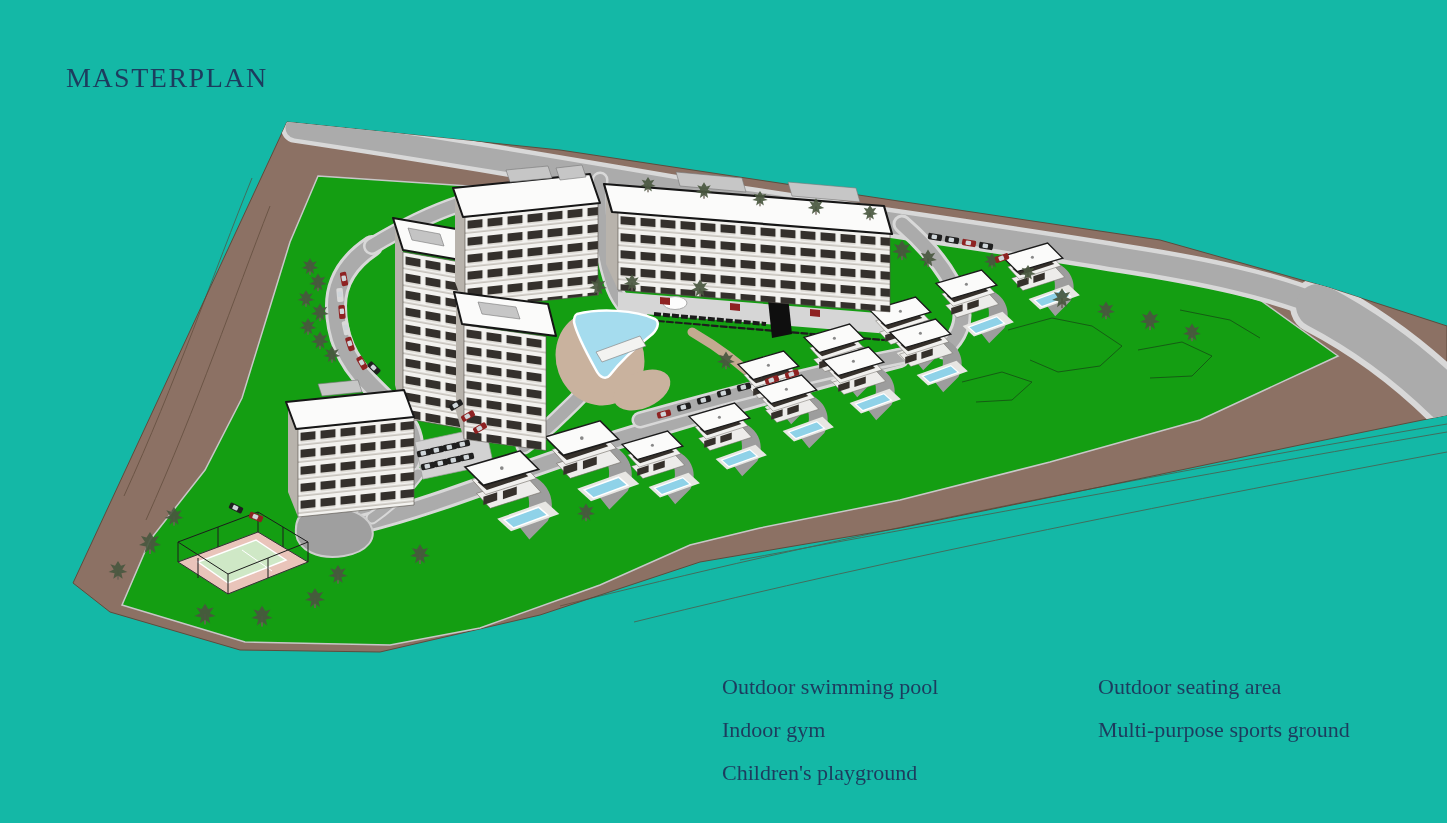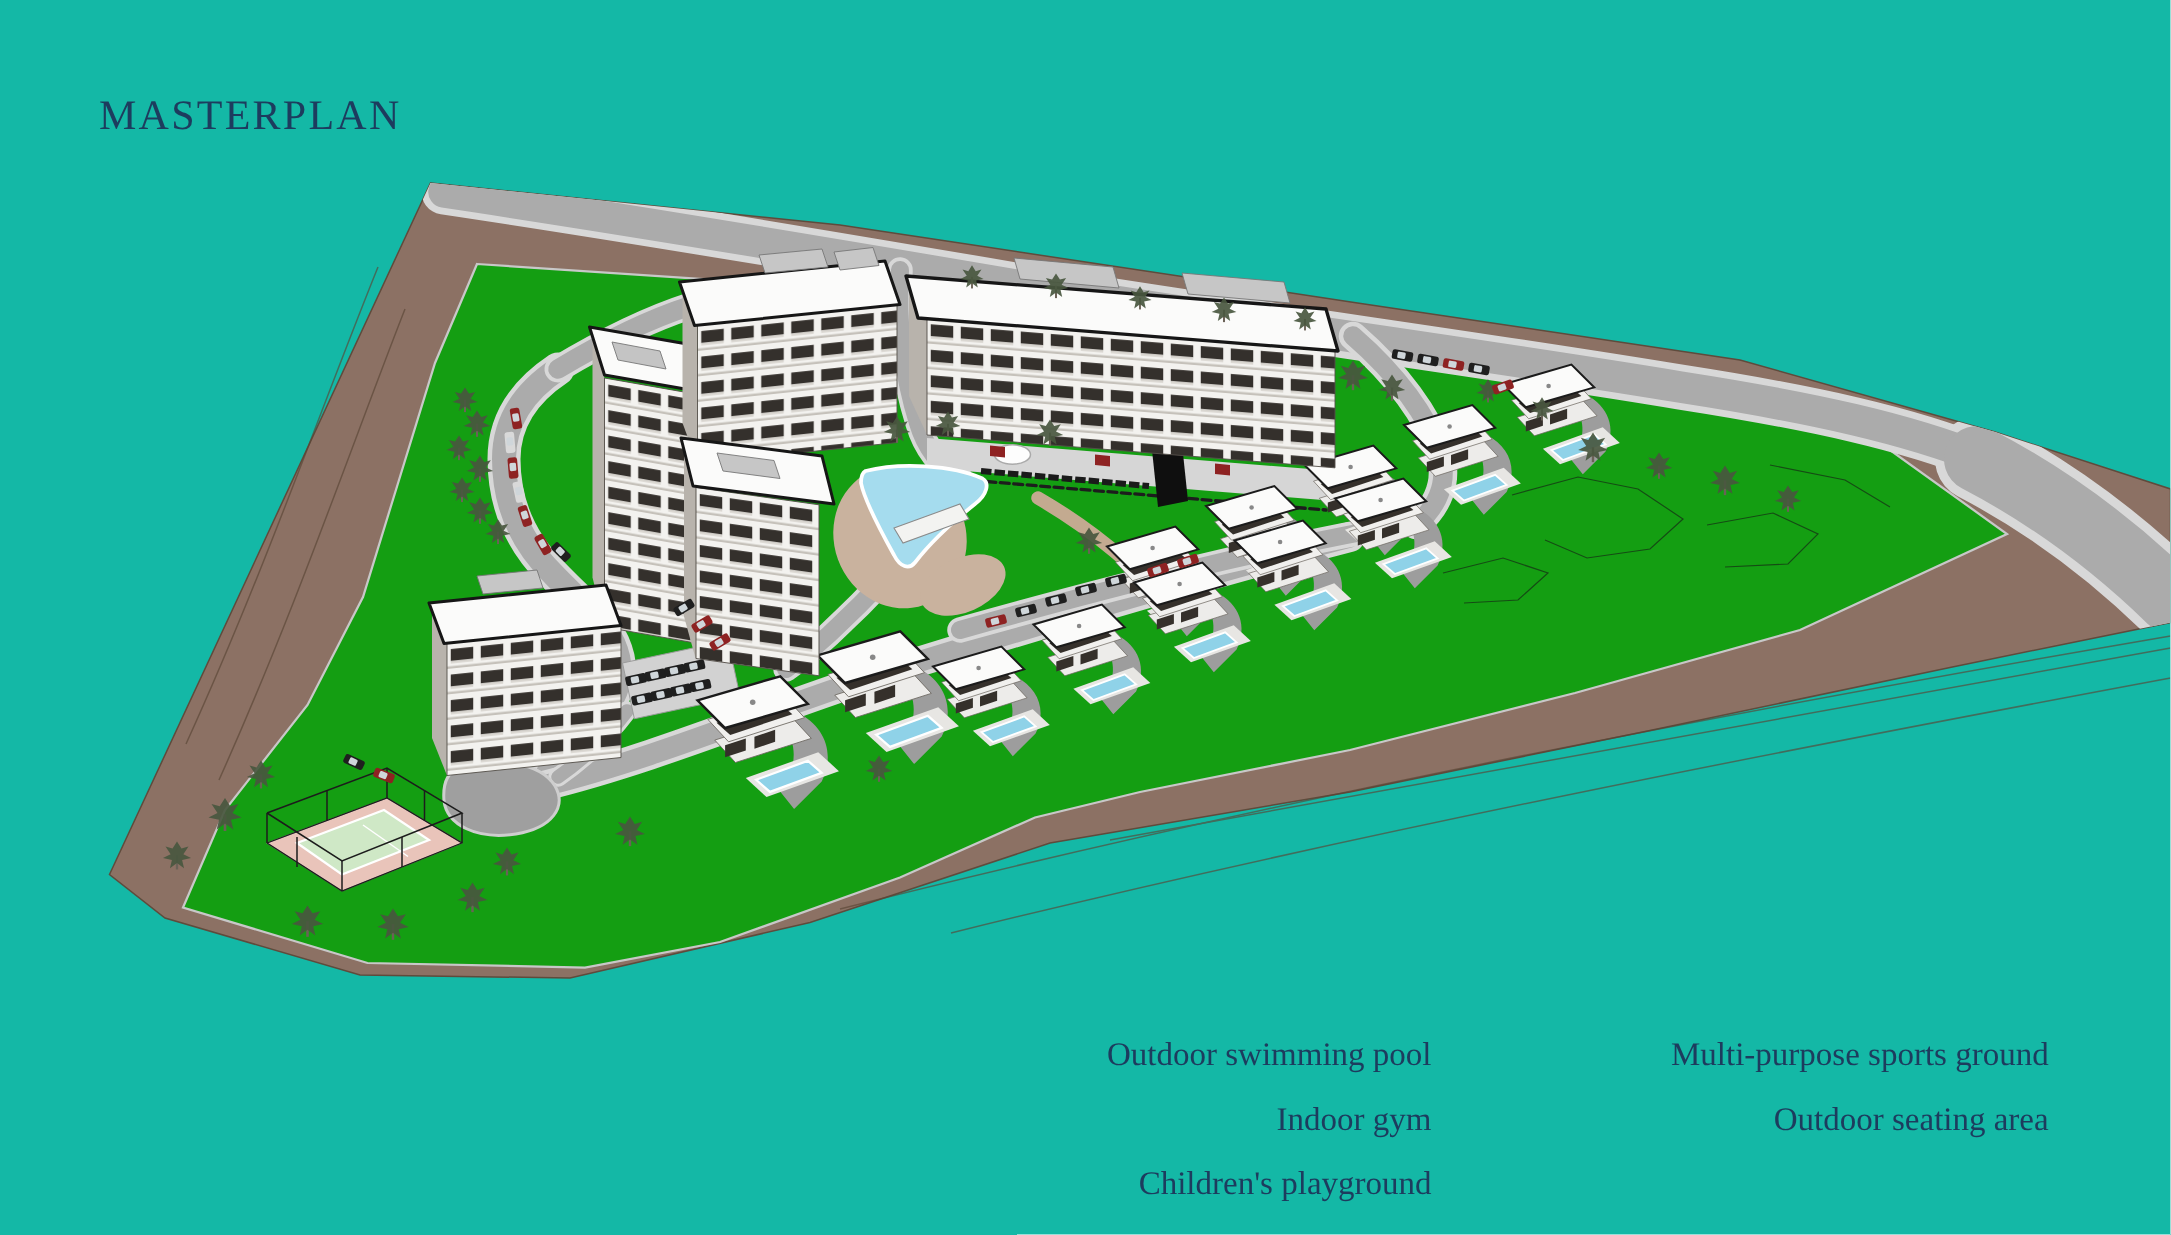--- a/index.html
+++ b/index.html
@@ -2,21 +2,21 @@
 <html><head>
 <meta charset="utf-8">
 <style>
   html,body{margin:0;padding:0;background:#fff;}
   .page{position:relative;width:1447px;height:823px;background:#14b8a6;overflow:hidden;
         font-family:Liberation Serif, serif;}
   .title{position:absolute;left:66px;top:62px;margin:0;font-weight:400;font-size:28px;
          letter-spacing:1.5px;color:#1d3c5e;}
   .render{position:absolute;left:0;top:0;width:1447px;height:823px;margin:0;}
   .render svg{position:absolute;left:0;top:0;}
-  .amenities ul{position:absolute;top:676px;margin:16px;padding:0;list-style:none;text-align:right;}
+  .amenities ul{position:absolute;top:676px;margin:0;padding:0;list-style:none;}
   .amenities ul.left{left:722px;}
   .amenities ul.right{left:1098px;}
   .amenities li{font-size:22px;line-height:22px;margin:0 0 21px 0;color:#1d3c5e;white-space:nowrap;}
 </style>
 </head>
 <body>
 
 <div class="page">
 
   <h1 class="title">MASTERPLAN</h1>
@@ -269,18 +269,18 @@
   </svg>
   </figure>
 
   <div class="amenities">
     <ul class="left">
       <li>Outdoor swimming pool</li>
       <li>Indoor gym</li>
       <li>Children's playground</li>
     </ul>
     <ul class="right">
+      <li>Outdoor seating area</li>
       <li>Multi-purpose sports ground</li>
-      <li>Outdoor seating area</li>
     </ul>
   </div>
 
 </div>
 
 </body></html>

